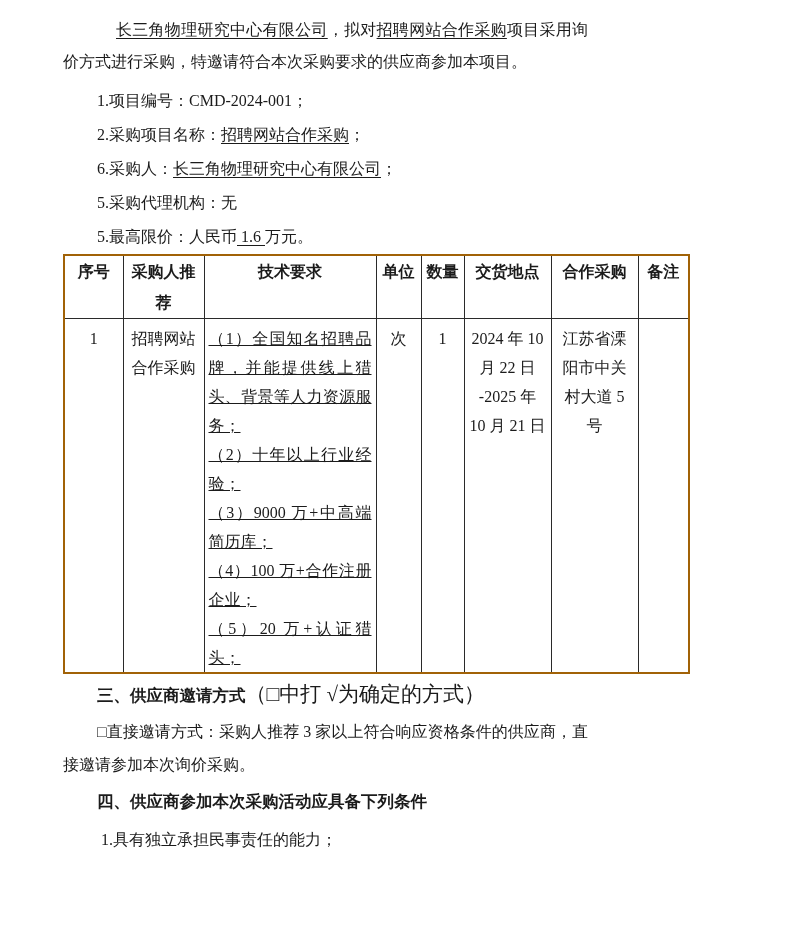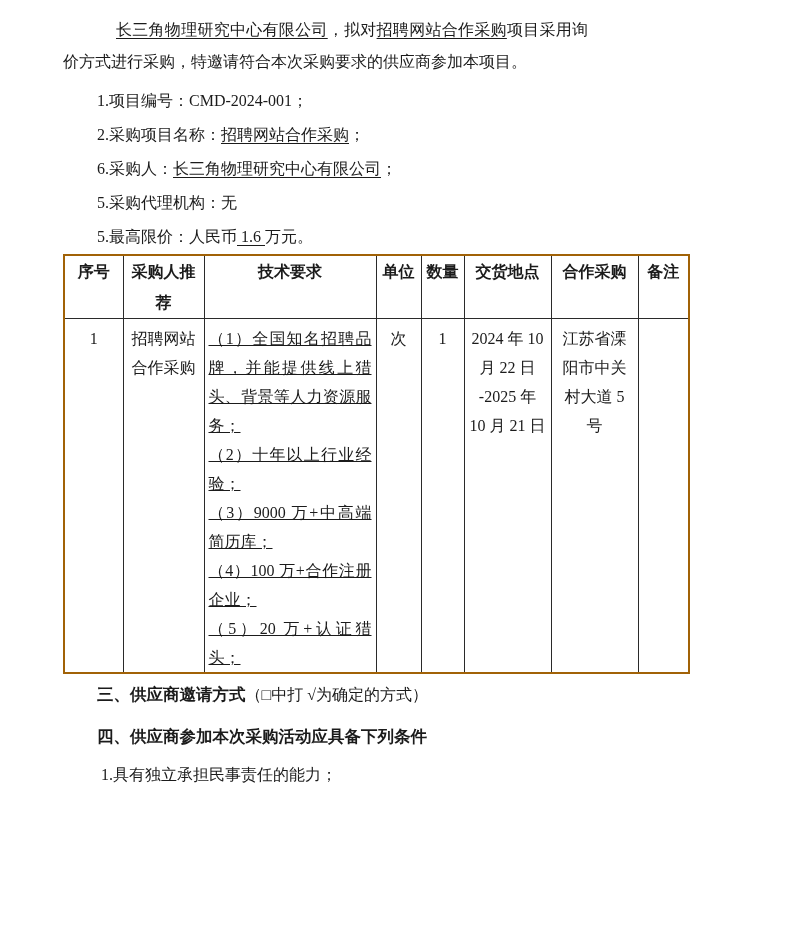--- a/index.html
+++ b/index.html
@@ -33,26 +33,26 @@
   .heading {
     font-family: "Liberation Sans", "DejaVu Sans", sans-serif;
     font-weight: 700;
     font-size: 16.5px;
     line-height: 22px;
     padding-left: 34px;
   }
   .heading .paren {
     font-family: "Liberation Serif", "DejaVu Serif", serif;
     font-weight: 400;
-    font-size: 16px;
+    font-size: 21px;
   }
   .h1 { margin-top: 10px; }
   .h2 { margin-top: 11px; }
   .h3 { margin-top: 9px; }
-  .h4 { margin-top: 19px; }
+  .h4 { margin-top: 9px; }
 
   
   .num-list { margin-top: 6px; }
   .num-item {
     padding-left: 34px;
     line-height: 34px;
     text-align: justify;
   }
   .num-list.bottom { margin-top: 10px; }
   .num-list.bottom .num-item { padding-left: 38px; line-height: 35px; }
@@ -151,20 +151,21 @@
 阳市中关
 村大道 5
 号</td>
         <td class="center"></td>
       </tr>
     </tbody>
   </table>
 
   <div class="heading h3"><span>三、供应商邀请方式</span><span class="paren">（□中打 √为确定的方式）</span></div>
 
+  <p class="para indent-md p-invite">□直接邀请方式：采购人推荐 3 家以上符合响应资格条件的供应商，直接邀请参加本次询价采购。</p>
 
   <div class="heading h4">四、供应商参加本次采购活动应具备下列条件</div>
   <div class="num-list bottom">
     <div class="num-item">1.具有独立承担民事责任的能力；</div>
 
   </div>
 
 </div>
 
 </body></html>

